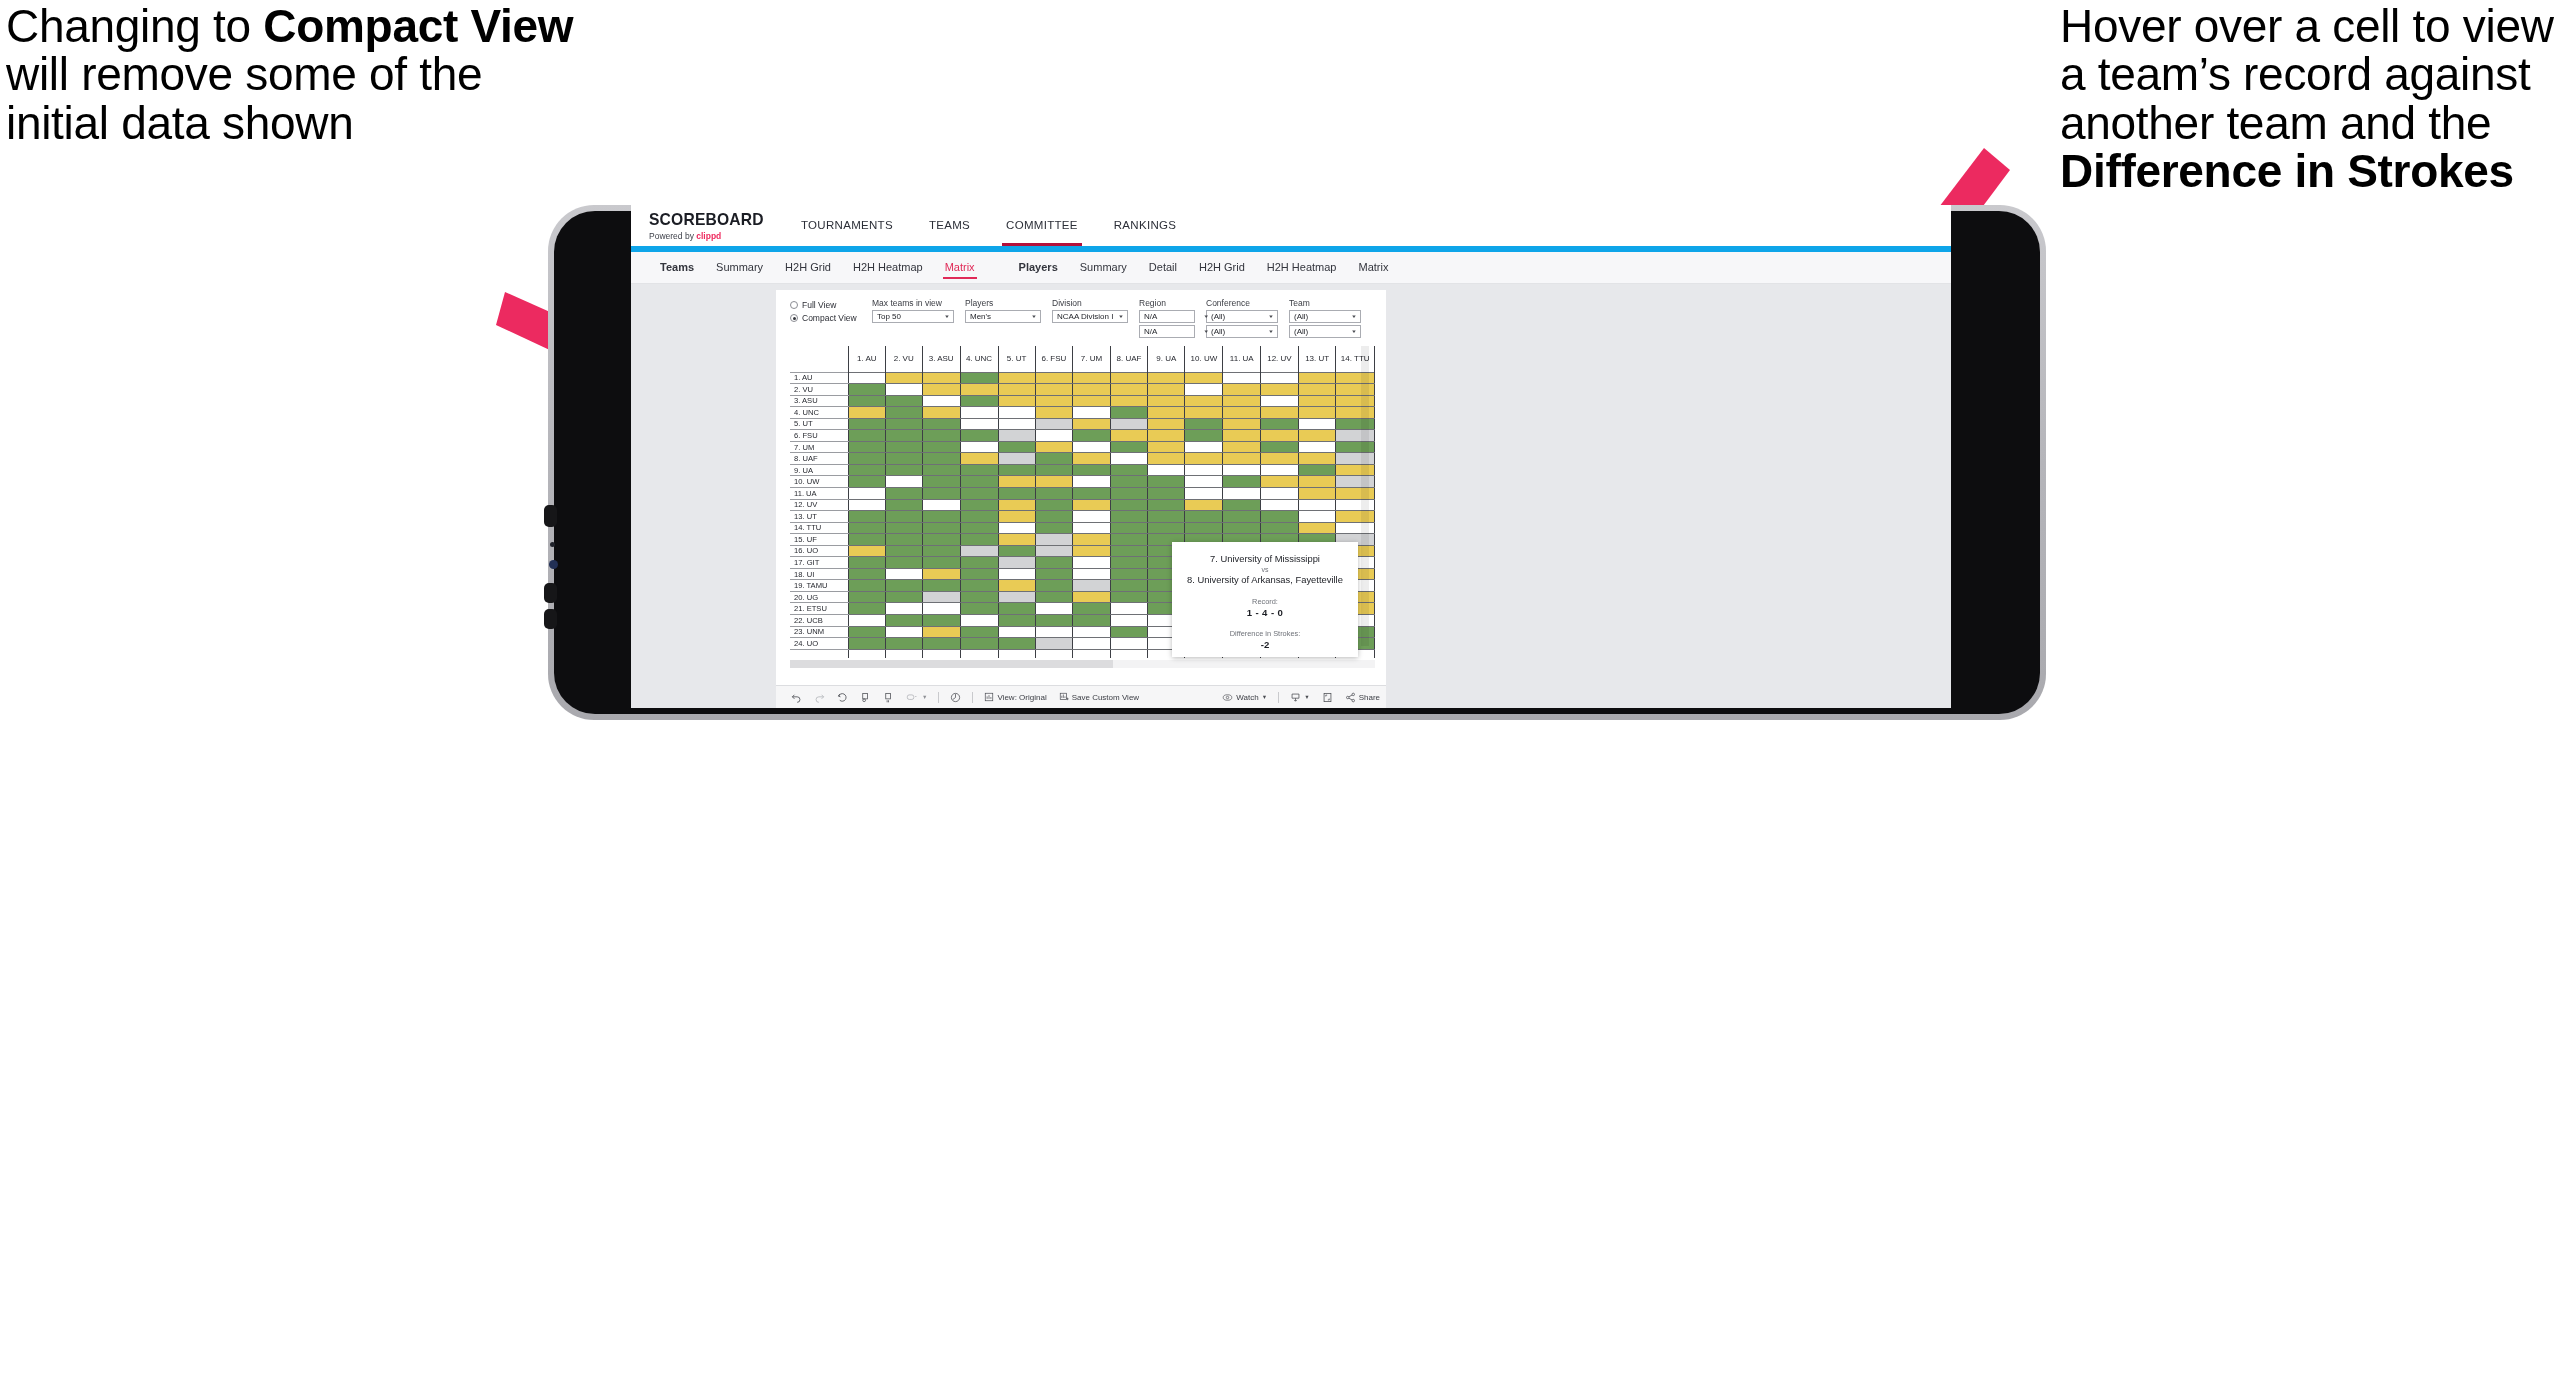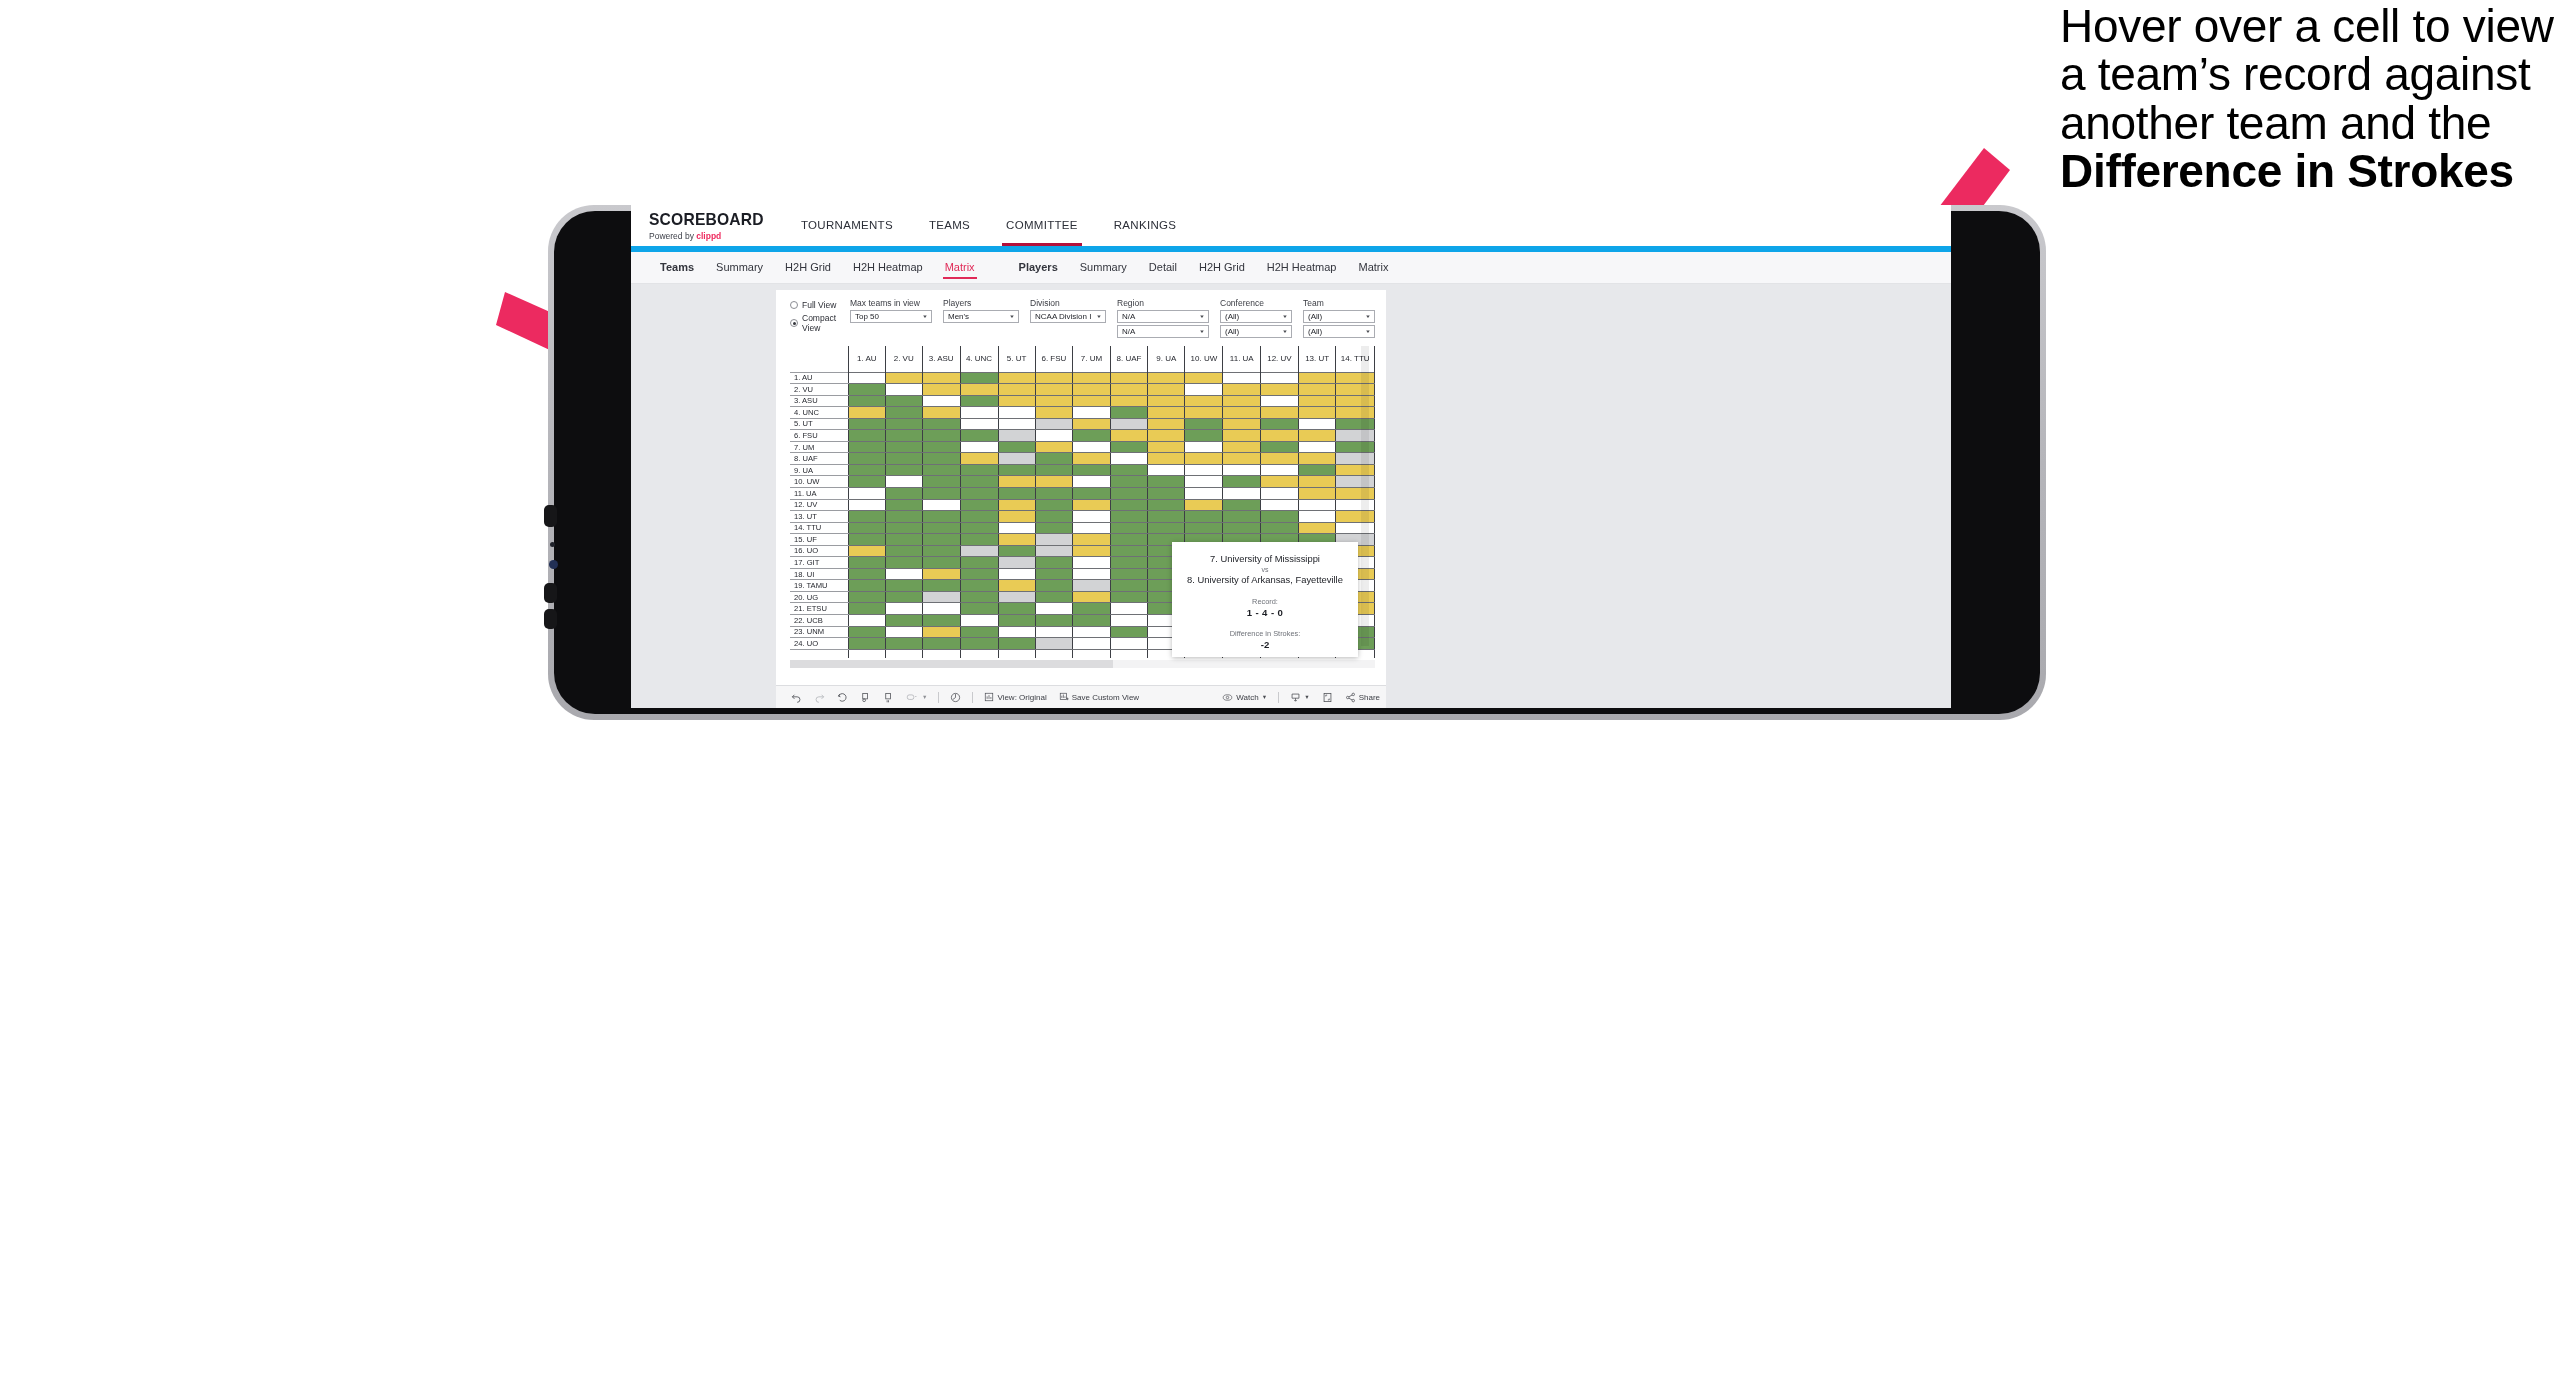--- a/index.html
+++ b/index.html
@@ -118,21 +118,21 @@
   .fgroup .flabel { font-size:8.5px; color:#3a3c43; margin-bottom:2px; }
   .fsel {
     border:1px solid #aaacb2; background:#fff; height:13px;
     display:flex; align-items:center; justify-content:space-between;
     padding:0 3px 0 4px; font-size:8px; color:#24262c; margin-bottom:2px;
   }
   .fsel .car { font-size:6px; color:#4a4c52; transform: scaleY(0.7); }
   .w-maxteams { width:82px; }
   .w-gender   { width:76px; }
   .w-division { width:76px; }
-  .w-region   { width:92px;gap:46px; }
+  .w-region   { width:56px;gap:46px; }
   .w-conf     { width:72px; }
   .w-team     { width:72px; }
 
   
   #matrix-wrap {
     position:absolute; left:14px; top:56px; width:585px; height:312px; overflow:hidden;
   }
   table.mx { border-collapse:collapse; table-layout:fixed; }
   table.mx th.corner { width:62px; }
   table.mx th.colhead {
@@ -190,20 +190,23 @@
   .tb { font-size:8px; color:#3b3d44; display:flex; align-items:center; gap:3px; padding:0 6px; white-space:nowrap; }
   .tb svg { display:block; }
   .tbsep { width:1px; height:11px; background:#c9cacd; margin:0 5px; }
   .tbspace { flex:1; }
 </style>
 </head>
 <body>
 
 <div id="stage">
 
+  <div class="annot" id="annot-left">
+    <span>Changing to </span><b>Compact View</b><span> will remove some of the initial data shown</span>
+  </div>
 
   <div class="annot" id="annot-right">
     <span>Hover over a cell to view a team’s record against another team and the </span><b>Difference in Strokes</b>
   </div>
 
   <svg class="arrow-svg" viewBox="0 0 2565 1380">
     <g fill="#ec2a60">
       <path d="M505,292 L830,437 L806,470 L496,325 Z"></path>
       <path d="M860,452 L795,424 L806,484 Z"></path>
     </g>

